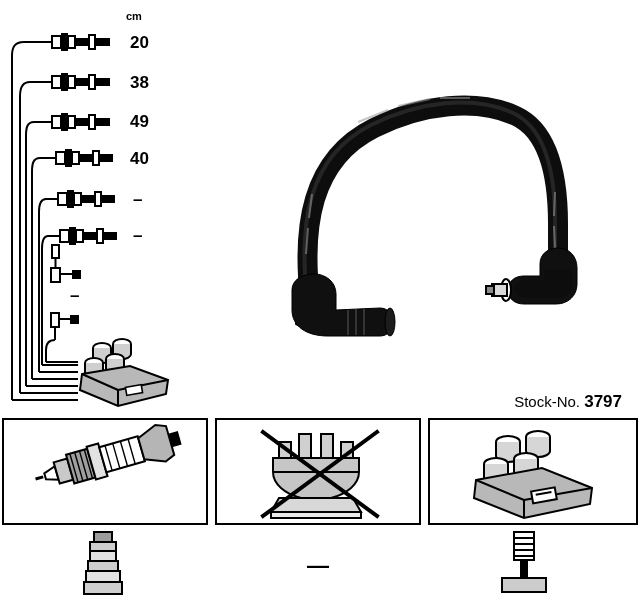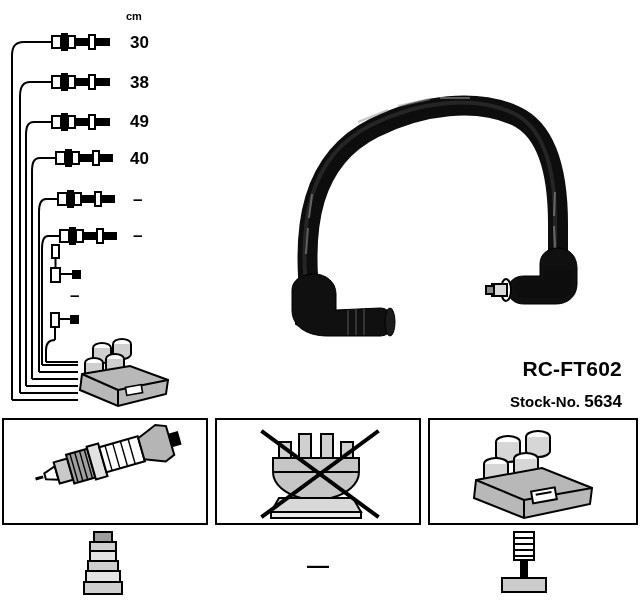--- a/index.html
+++ b/index.html
@@ -45,21 +45,21 @@
     font-size: 21px; font-weight: bold;
     letter-spacing: 0.2px;
     text-align: right;
   }
   .stock-line {
     right: 18px; top: 392px;
     font-size: 15px; font-weight: bold;
     text-align: right;
     white-space: nowrap;
   }
-  .stock-label { font-weight: bold; text-align: right; }
+  .stock-label { font-weight: normal; text-align: right; }
   .stock-num { font-weight: bold; font-size: 17px; }
 
   
   .panel-grid {
     position: absolute;
     left: 0; top: 418px;
     width: 640px; height: 185px;
   }
   .panel {
     position: absolute;
@@ -228,31 +228,30 @@
       <path d="M282 212 L310 212 L310 226 C310 234 304 240 295 240 L264 240
                C257 240 253 236 253 231 C253 226 257 222 264 222 L282 222 Z" fill="#0d0d0d"></path>
 
       <ellipse cx="244" cy="232" rx="5" ry="11" fill="#ffffff" stroke="#000" stroke-width="2"></ellipse>
       <rect x="230" y="226" width="15" height="12" fill="#d9d9d9" stroke="#000" stroke-width="2"></rect>
       <rect x="224" y="228" width="8" height="8" fill="#8c8c8c" stroke="#000" stroke-width="2"></rect>
     </g>
   </svg>
 
   <div class="abs cm-header">cm</div>
-  <div class="abs len-label" style="top:33px;">30</div>
+  <div class="abs len-label" style="top:33px;">20</div>
   <div class="abs len-label" style="top:73px;">38</div>
   <div class="abs len-label" style="top:112px;">49</div>
   <div class="abs len-label" style="top:149px;">40</div>
   <div class="abs len-label" style="top:190px; left:133px;">–</div>
   <div class="abs len-label" style="top:226px; left:133px;">–</div>
 
-  <div class="abs part-name">RC-FT602</div>
   <div class="abs stock-line">
     <span class="stock-label">Stock-No.</span>
-    <span class="stock-num">5634</span>
+    <span class="stock-num">3797</span>
   </div>
 
   <div class="panel-grid">
 
     <div class="panel p1">
       <svg width="202" height="103" viewBox="0 0 202 103">
         <g transform="translate(26,18) rotate(-16)">
 
           <path d="M4 38 L16 34 L16 48 L4 44 Z" fill="#ffffff" stroke="#000" stroke-width="2"></path>
           <path d="M2 41 L-6 41" stroke="#000" stroke-width="3"></path>

